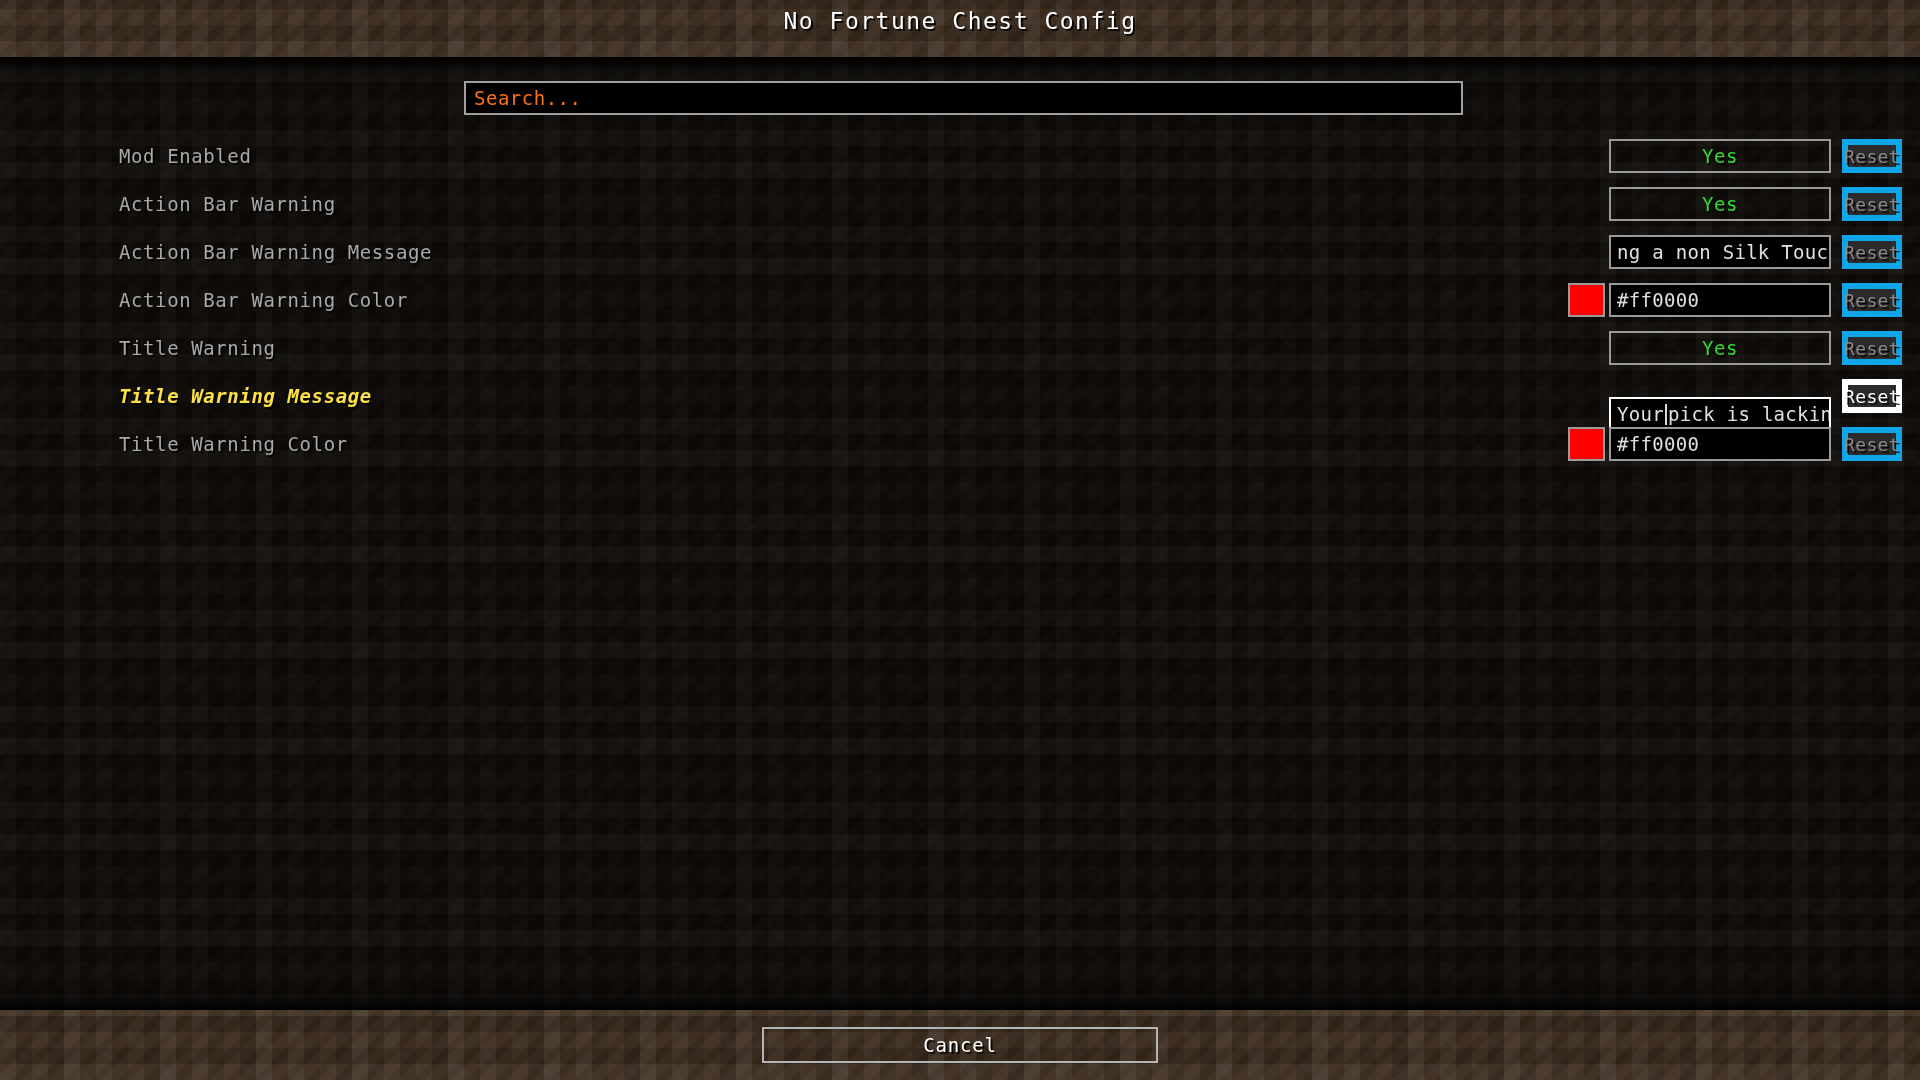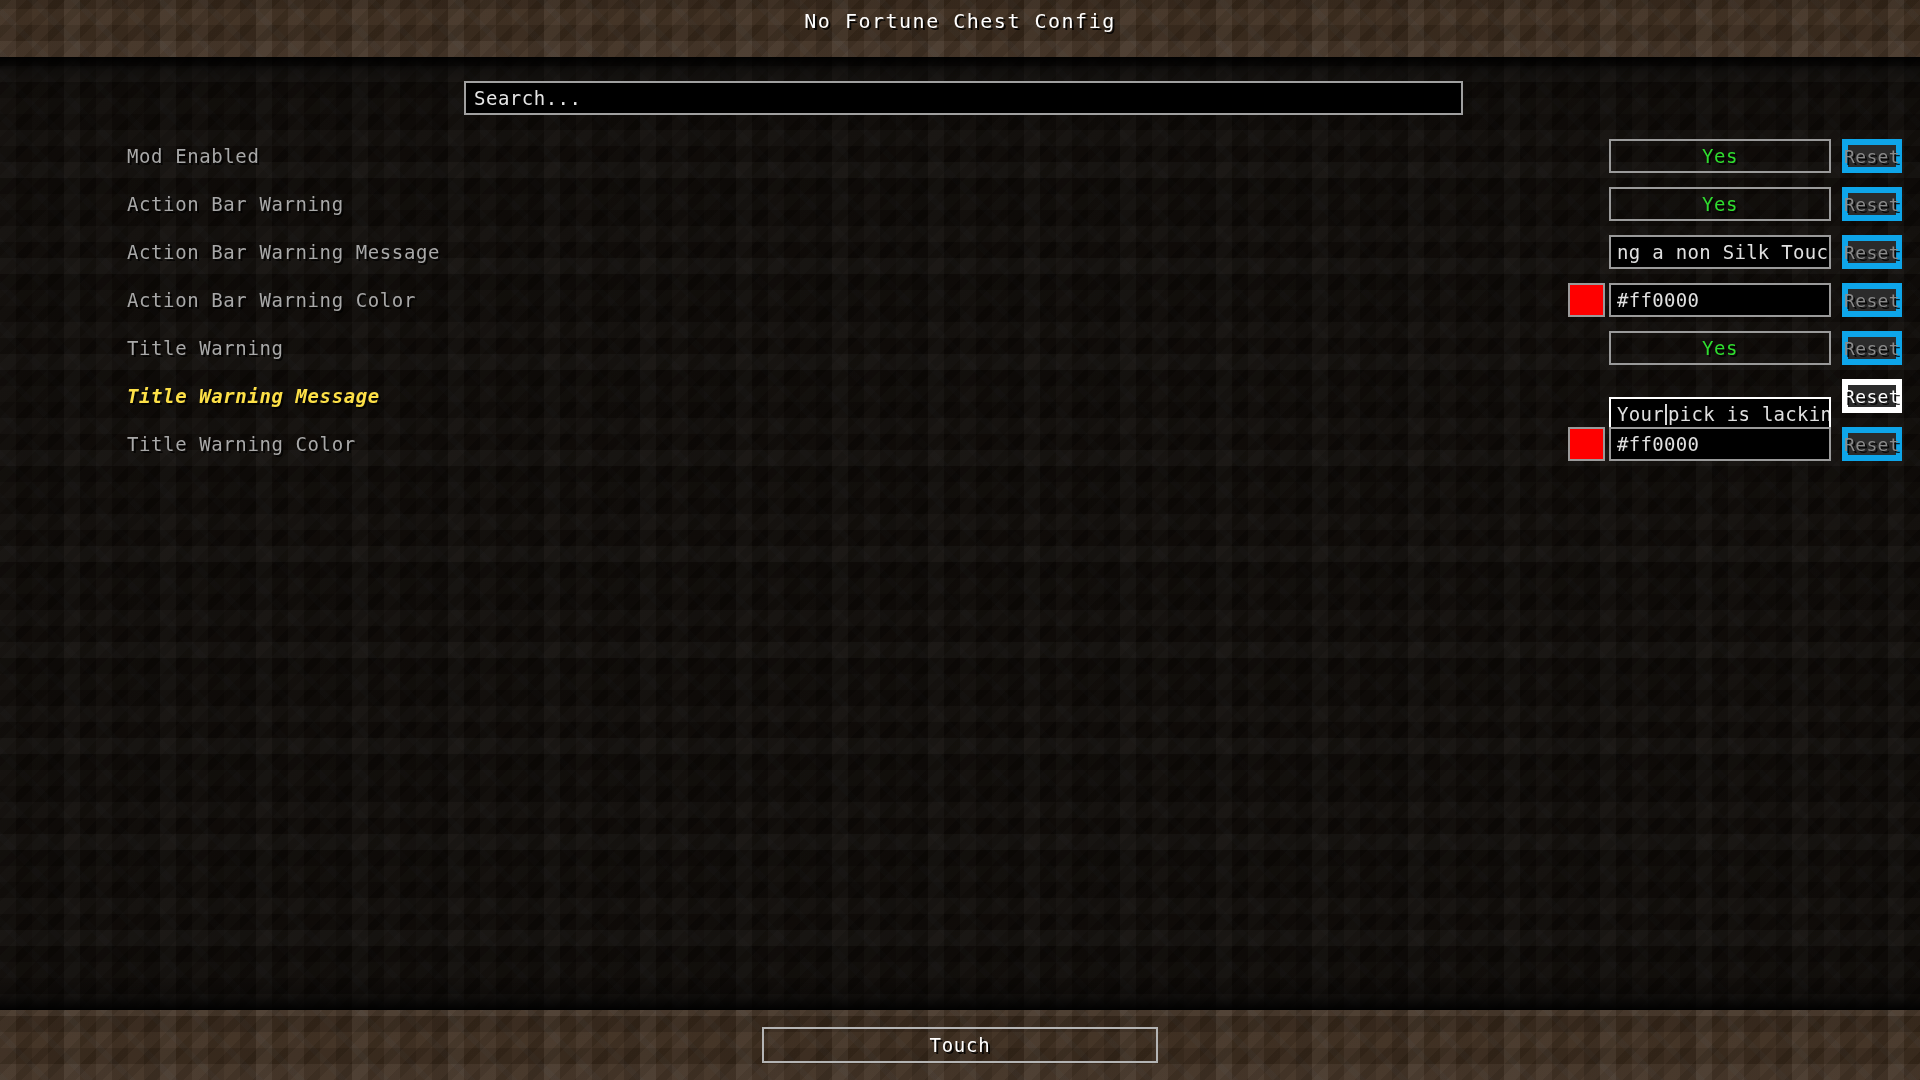--- a/index.html
+++ b/index.html
@@ -41,42 +41,42 @@
     background:
       linear-gradient(180deg, rgba(0,0,0,.92) 0px, rgba(0,0,0,.25) 14px, rgba(0,0,0,0) 30px),
       linear-gradient(0deg, rgba(0,0,0,.92) 0px, rgba(0,0,0,.25) 14px, rgba(0,0,0,0) 30px);
     pointer-events:none;
   }
 
   
   #header-title {
     position:absolute; top:0; left:0; right:0; height:42px;
     display:flex; align-items:center; justify-content:center;
-    color:#ffffff; font-size:20px; letter-spacing:1.5px;
+    color:#ffffff; font-size:23px; letter-spacing:1.5px;
     text-shadow:2px 2px 0 rgba(0,0,0,.85);
   }
 
   
   #search-field {
     position:absolute; top:81px; left:464px; width:999px; height:34px;
     background:#000000; border:2px solid #a0a0a0;
     display:flex; align-items:center; padding-left:8px;
   }
   #search-placeholder {
-    color:#e5e5e5; font-size:19px; letter-spacing:.5px;
+    color:#f97316; font-size:19px; letter-spacing:.5px;
   }
 
   
   #rows { position:absolute; top:0; left:0; right:0; }
   .row {
     position:absolute; left:0; right:0; height:40px;
     display:flex; align-items:center;
   }
   .row-label {
-    position:absolute; left:81px;
+    position:absolute; left:73px;
     color:#a8a8a8; font-size:19px; letter-spacing:.6px;
     text-shadow:2px 2px 0 rgba(0,0,0,.75);
     white-space:nowrap;
     padding-left:46px;
   }
   .row.modified .row-label {
     color:#fde047; font-style:italic; font-weight:bold;
   }
 
   .ctrl-wrap {
@@ -217,14 +217,14 @@
         <div class="text-input">
           <span>#ff0000</span>
         </div>
         <div class="reset-btn">Reset</div>
       </div>
     </div>
   </div>
 
 <div class="dirt" id="footer-bar"></div>
 <div id="footer-buttons">
-  <div class="footer-btn">Touch</div>
+  <div class="footer-btn">Cancel</div>
 </div>
 
 </body></html>

